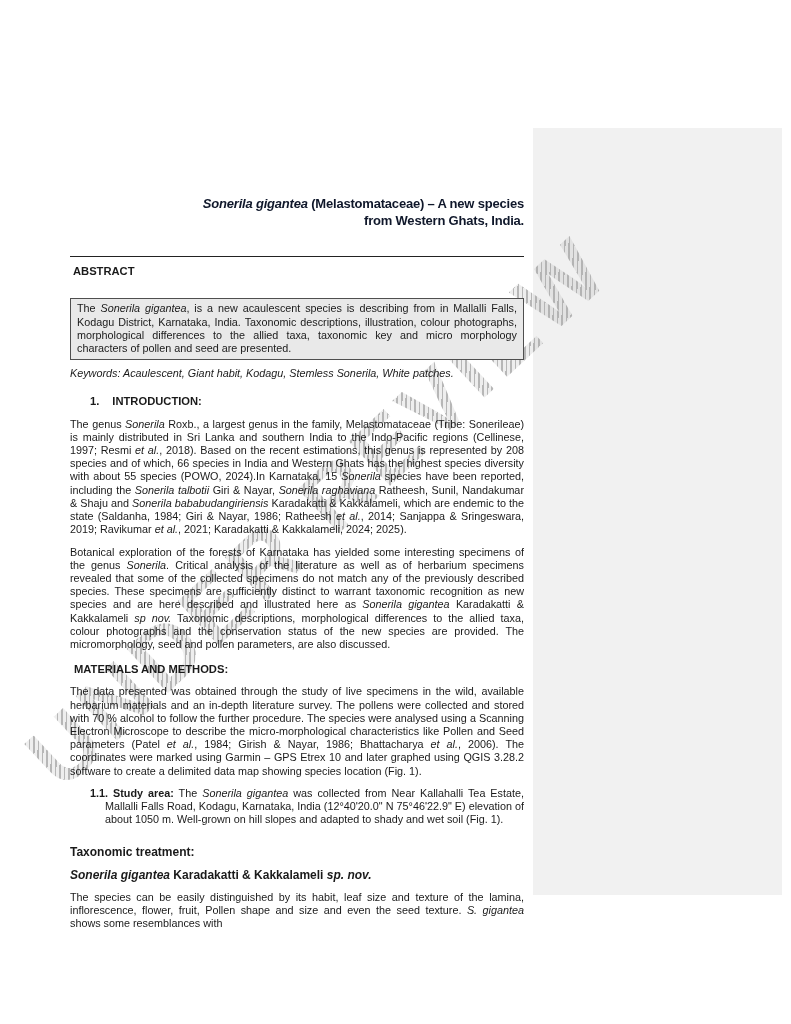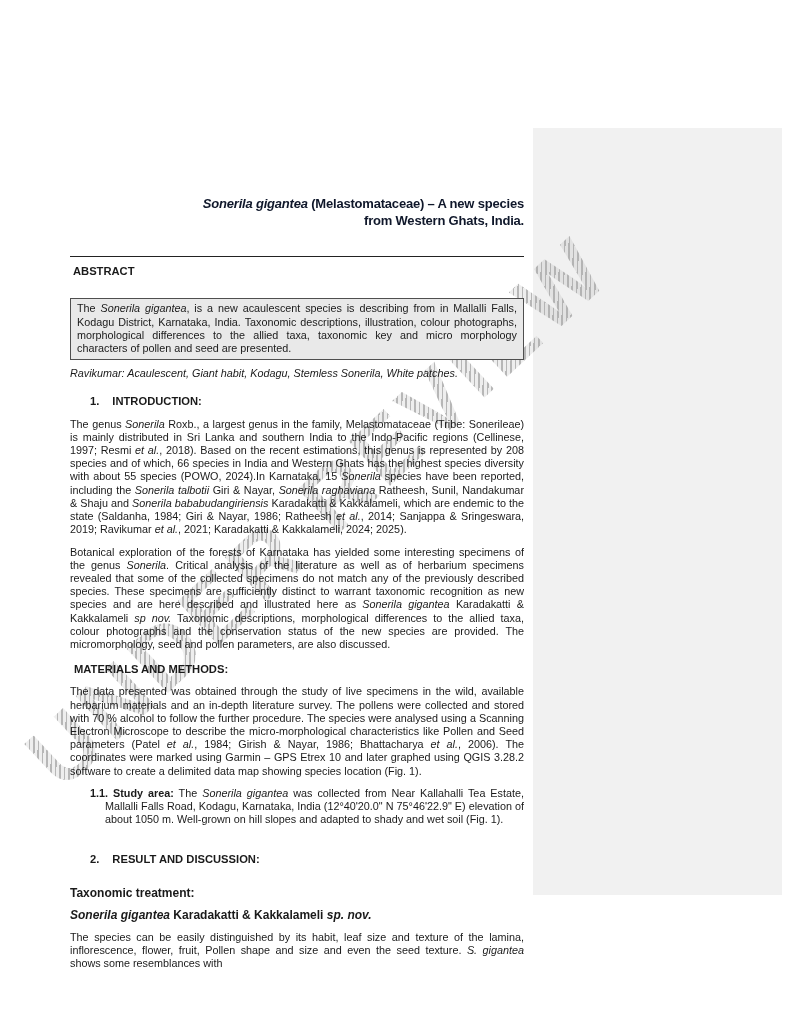--- a/index.html
+++ b/index.html
@@ -124,39 +124,36 @@
   <div class="content">
 
     <h1 class="paper-title"><span class="it">Sonerila gigantea</span><span> (Melastomataceae) – A new species</span><br><span>from Western Ghats, India.</span></h1>
 
     <hr class="rule">
 
     <div class="abstract-heading">ABSTRACT</div>
 
     <div class="abstract-box" style="background: rgb(233, 233, 233); border-color: rgb(79, 79, 79);"><span>The </span><span class="it">Sonerila gigantea</span><span>, is a new acaulescent species is describing from in Mallalli Falls, Kodagu District, Karnataka, India. Taxonomic descriptions, illustration, colour photographs, morphological differences to the allied taxa, taxonomic key and micro morphology characters of pollen and seed are presented.</span></div>
 
-    <div class="keywords"><span class="it">Ravikumar:</span><span class="it"> Acaulescent, Giant habit, Kodagu, Stemless Sonerila, White patches.</span></div>
+    <div class="keywords"><span class="it">Keywords:</span><span class="it"> Acaulescent, Giant habit, Kodagu, Stemless Sonerila, White patches.</span></div>
 
     <div class="section-heading">
       <span class="h-num">1.</span><span class="h-label">INTRODUCTION:</span>
     </div>
 
     <div class="para"><span>The genus </span><span class="it">Sonerila</span><span> Roxb., a largest genus in the family, Melastomataceae (Tribe: Sonerileae) is mainly distributed in Sri Lanka and southern India to the Indo-Pacific regions (Cellinese, 1997; Resmi </span><span class="it">et al.</span><span>, 2018). Based on the recent estimations, this genus is represented by 208 species and of which, 66 species in India and Western Ghats has the highest species diversity with about 55 species (POWO, 2024).In Karnataka, 15 </span><span class="it">Sonerila</span><span> species have been reported, including the </span><span class="it">Sonerila talbotii</span><span> Giri &amp; Nayar, </span><span class="it">Sonerila raghaviana</span><span> Ratheesh, Sunil, Nandakumar &amp; Shaju and </span><span class="it">Sonerila bababudangiriensis</span><span> Karadakatti &amp; Kakkalameli, which are endemic to the state (Saldanha, 1984; Giri &amp; Nayar, 1986; Ratheesh </span><span class="it">et al.</span><span>, 2014; Sanjappa &amp; Sringeswara, 2019; Ravikumar </span><span class="it">et al.</span><span>, 2021; Karadakatti &amp; Kakkalameli, 2024; 2025).</span></div>
 
     <div class="para"><span>Botanical exploration of the forests of Karnataka has yielded some interesting specimens of the genus </span><span class="it">Sonerila</span><span>. Critical analysis of the literature as well as of herbarium specimens revealed that some of the collected specimens do not match any of the previously described species. These specimens are sufficiently distinct to warrant taxonomic recognition as new species and are here described and illustrated here as </span><span class="it">Sonerila gigantea</span><span> Karadakatti &amp; Kakkalameli </span><span class="it">sp nov.</span><span> Taxonomic descriptions, morphological differences to the allied taxa, colour photographs and the conservation status of the new species are provided. The micromorphology, seed and pollen parameters, are also discussed.</span></div>
 
     <div class="section-heading-flush">MATERIALS AND METHODS:</div>
 
     <div class="para"><span>The data presented was obtained through the study of live specimens in the wild, available herbarium materials and an in-depth literature survey. The pollens were collected and stored with 70 % alcohol to follow the further procedure. The species were analysed using a Scanning Electron Microscope to describe the micro-morphological characteristics like Pollen and Seed parameters (Patel </span><span class="it">et al.</span><span>, 1984; Girish &amp; Nayar, 1986; Bhattacharya </span><span class="it">et al.</span><span>, 2006). The coordinates were marked using Garmin – GPS Etrex 10 and later graphed using QGIS 3.28.2 software to create a delimited data map showing species location (Fig. 1).</span></div>
 
     <div class="study-area"><span class="bd">1.1. </span><span class="bd">Study area:</span><span> The </span><span class="it">Sonerila gigantea</span><span> was collected from Near Kallahalli Tea Estate, Mallalli Falls Road, Kodagu, Karnataka, India (12°40'20.0" N 75°46'22.9" E) elevation of about 1050 m. Well-grown on hill slopes and adapted to shady and wet soil (Fig. 1).</span></div>
 
-    <div class="section-heading results-heading">
-      <span class="h-num">2.</span><span class="h-label">RESULT AND DISCUSSION:</span>
-    </div>
 
     <div class="subheading-bold">Taxonomic treatment:</div>
 
     <div class="species-heading"><span class="it bd">Sonerila gigantea</span><span class="bd"> Karadakatti &amp; Kakkalameli </span><span class="it bd">sp. nov.</span></div>
 
     <div class="para"><span>The species can be easily distinguished by its habit, leaf size and texture of the lamina, inflorescence, flower, fruit, Pollen shape and size and even the seed texture. </span><span class="it">S. gigantea</span><span> shows some resemblances with</span></div>
 
   </div>
 </div>
 

